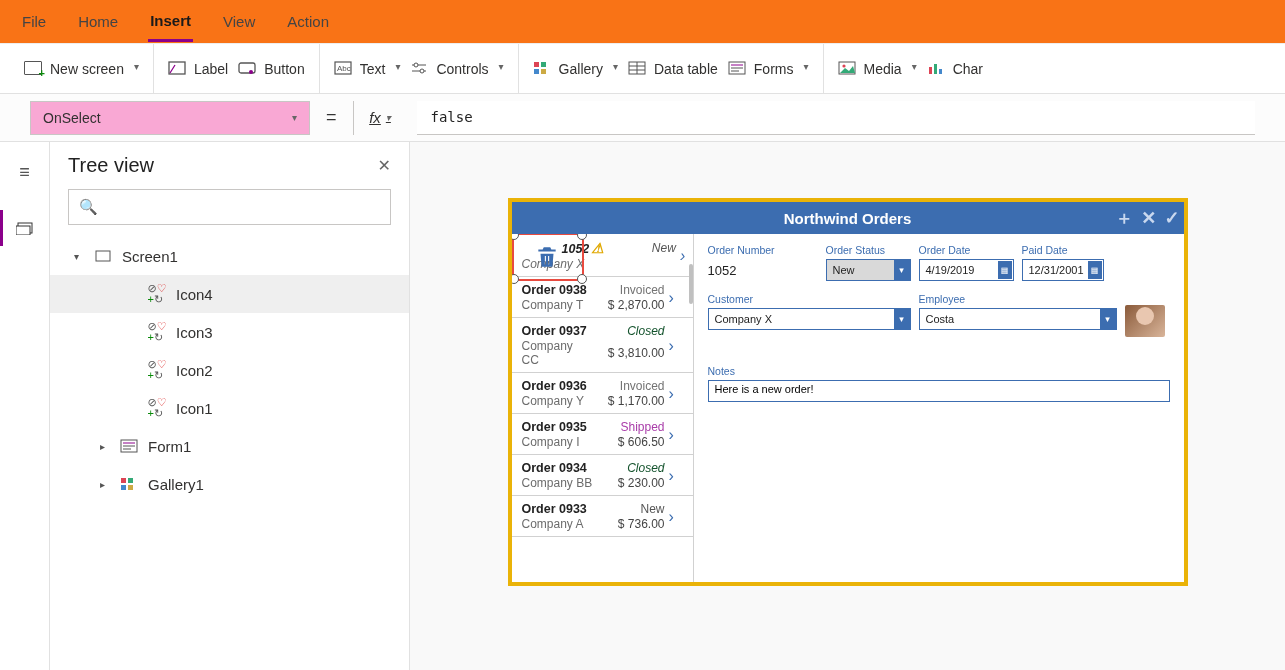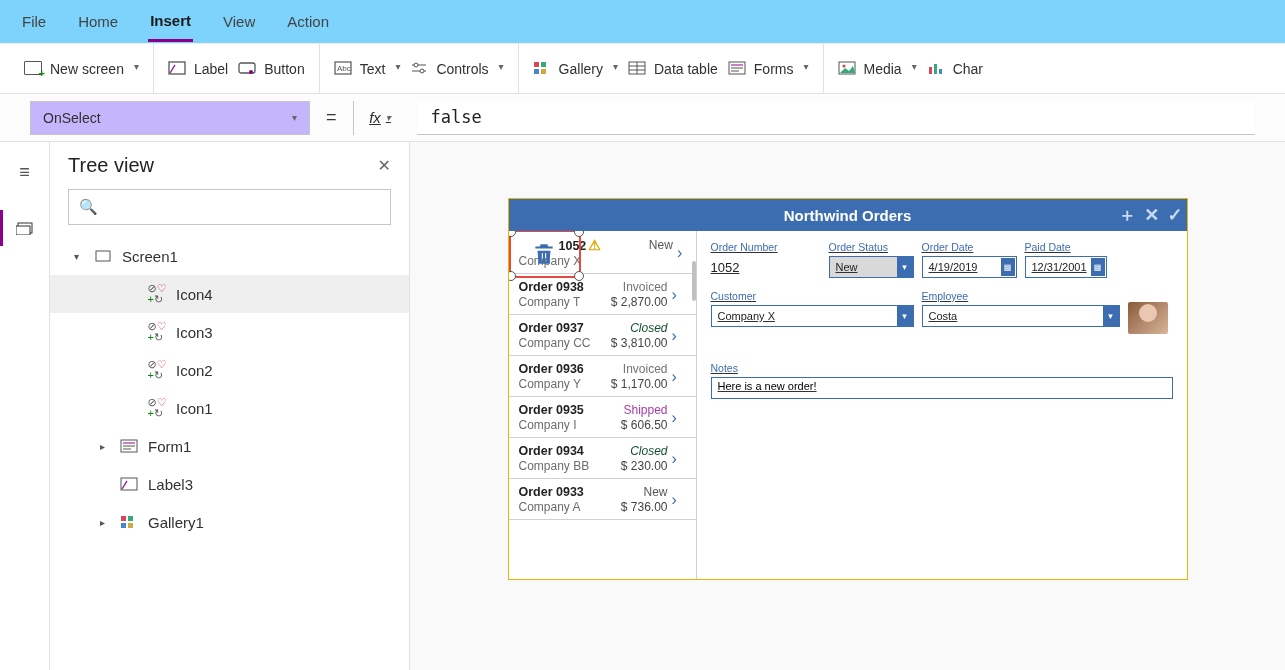--- a/index.html
+++ b/index.html
@@ -1,35 +1,35 @@
 <!DOCTYPE html>
 <html><head>
 <meta charset="utf-8">
 <style>
   * { box-sizing: border-box; margin: 0; padding: 0; font-family: "Segoe UI", Arial, sans-serif; }
   html, body { width: 1285px; height: 670px; background: #f8f8f8; overflow: hidden; color: #323130; }
 
   
-  .menubar { height: 44px; display: flex; align-items: center; padding: 0 20px; gap: 28px; background: #7dd3fc; border-bottom: 1px solid #eee; }
+  .menubar { height: 44px; display: flex; align-items: center; padding: 0 20px; gap: 28px; background: #f97316; border-bottom: 1px solid #eee; }
   .menubar .item { font-size: 15px; color: #444; cursor: pointer; padding: 10px 2px; }
   .menubar .item.active { color: #1a1a1a; border-bottom: 3px solid #8b008b; font-weight: 600; }
 
   
   .ribbon { height: 50px; display: flex; align-items: center; background: #fff; border-bottom: 1px solid #e1e1e1; padding: 0 10px; }
   .ribbon .group { display: flex; align-items: center; gap: 10px; padding: 0 14px; border-right: 1px solid #e1e1e1; height: 100%; }
   .ribbon .btn { display: flex; align-items: flex-start; gap: 8px; font-size: 14px; color: #323130; cursor: pointer; }
   .ribbon .btn .ico { width: 18px; height: 14px; display: inline-flex; align-items: center; justify-content: center; }
   .chev { font-size: 10px; color: #666; margin-left: 2px; }
 
   
   .formulabar { height: 48px; display: flex; align-items: center; background: #fcfcfc; border-bottom: 1px solid #e1e1e1; padding: 8px 30px; gap: 10px; }
-  .propsel { width: 280px; height: 34px; border: 1px solid #c8c6c4; background: #c4b5fd; display: flex; align-items: center; padding: 0 12px; justify-content: space-between; font-size: 14px; }
+  .propsel { width: 280px; height: 34px; border: 1px solid #c8c6c4; background: #f9a8d4; display: flex; align-items: center; padding: 0 12px; justify-content: space-between; font-size: 14px; }
   .eq { font-size: 18px; color: #333; padding: 0 6px; }
   .fx { width: 54px; height: 34px; border-left: 1px solid #c8c6c4; display: flex; align-items: center; justify-content: center; font-style: italic; font-size: 15px; gap: 3px; text-decoration: underline; }
-  .formula-input { flex: 1; height: 34px; border: none; border-bottom: 1px solid #c8c6c4; background: #fff; padding: 0 14px; font-size: 17px; font-family: Consolas, monospace; color: #222; }
+  .formula-input { flex: 1; height: 34px; border: none; border-bottom: 1px solid #c8c6c4; background: #fff; padding: 0 14px; font-size: 14px; font-family: Consolas, monospace; color: #222; }
 
   
   .body { display: flex; height: calc(670px - 44px - 50px - 48px); }
 
   
   .rail { width: 50px; background: #fff; border-right: 1px solid #e1e1e1; display: flex; flex-direction: column; align-items: center; padding-top: 12px; gap: 20px; }
   .rail .ritem { width: 50px; height: 36px; display: flex; align-items: center; justify-content: center; cursor: pointer; color: #555; font-size: 18px; }
   .rail .ritem.active { border-left: 3px solid #8b008b; padding-right: 3px; }
 
   
@@ -44,21 +44,21 @@
   .tnode { display: flex; align-items: center; height: 38px; font-size: 15px; color: #323130; cursor: pointer; padding-left: 18px; gap: 8px; }
   .tnode.l1 { padding-left: 24px; }
   .tnode.l2 { padding-left: 50px; }
   .tnode.l3 { padding-left: 78px; }
   .tnode.selected { background: #efefef; }
   .tnode .tw { width: 10px; font-size: 10px; color: #555; }
   .tnode .ticon { width: 22px; height: 18px; display: inline-flex; align-items: center; justify-content: center; }
 
   
   .canvas { flex: 1; background: #f9f9f9; display: flex; align-items: flex-start; justify-content: center; padding-top: 56px; }
-  .app { width: 680px; border: 1px solid #eab308; background: #fff; display: flex; flex-direction: column; position: relative; }
+  .app { width: 680px; border: 4px solid #eab308; background: #fff; display: flex; flex-direction: column; position: relative; }
   .app-titlebar { height: 32px; background: #3c6db0; color: #fff; display: flex; align-items: center; justify-content: center; font-size: 15px; font-weight: 600; position: relative; }
   .title-actions { position: absolute; right: 4px; top: 0; height: 32px; display: flex; align-items: center; gap: 8px; font-size: 18px; color: #c9d8ef; }
   .title-actions span { cursor: pointer; }
 
   .app-body { display: flex; min-height: 348px; }
 
   
   .orderlist { width: 218px; border-right: 1px solid #d1d1d1; display: flex; flex-direction: column; overflow: hidden; position: relative; }
   .orderrow { border-bottom: 1px solid #d1d1d1; padding: 6px 8px 5px 10px; display: grid; grid-template-columns: 1fr 68px 16px; align-items: center; column-gap: 4px; row-gap: 1px; font-size: 12px; cursor: pointer; }
   .orderrow .orderno { font-weight: 600; color: #222; font-size: 12.5px; }
@@ -68,21 +68,21 @@
   .orderrow .arrow { grid-row: 1 / span 2; grid-column: 3; color: #3c6db0; font-size: 16px; }
   .s-new { color: #555; }
   .s-invoiced { color: #737373; }
   .s-closed { color: #14532d; font-style: italic; }
   .s-shipped { color: #a93ca9; }
 
   .orderlist .scroll-thumb { position: absolute; right: 0px; top: 30px; width: 4px; height: 40px; background: #c0c0c0; border-radius: 2px; }
 
   
   .detail { flex: 1; padding: 10px 14px; display: grid; grid-template-columns: 110px 85px 95px 95px 45px; column-gap: 8px; row-gap: 12px; align-content: start; font-size: 10.5px; }
-  .field { display: flex; flex-direction: column; gap: 3px; text-decoration: underline; }
+  .field { display: flex; flex-direction: column; gap: 3px; }
   .field label { font-size: 10.5px; color: #3c6db0; }
   .field .box { height: 22px; border: 1px solid #3c6db0; background: #fff; display: flex; align-items: center; padding: 0 6px; font-size: 11px; color: #222; position: relative; }
   .field .box.wide { width: 100%; }
   .field .box .dd { position: absolute; right: 0; top: 0; width: 16px; height: 100%; background: #3c6db0; color: #fff; display: flex; align-items: center; justify-content: center; font-size: 9px; }
   .field .box .cal { position: absolute; right: 1px; top: 1px; width: 14px; height: 18px; background: #3c6db0; color: #fff; display: flex; align-items: center; justify-content: center; font-size: 8px; }
   .field .plain { height: 22px; display: flex; align-items: center; font-size: 13px; color: #222; }
   .avatar { width: 40px; height: 32px; background: linear-gradient(135deg, #8a5a3a, #d9b59a); border-radius: 2px; margin-top: 12px; position: relative; overflow:hidden; }
   .avatar::after { content:""; position:absolute; width:18px; height:18px; border-radius:50%; background:#e9c7b0; top:2px; left:11px; }
   .notesbox { grid-column: 1 / span 5; margin-top: 16px; }
   .notesbox textarea { width: 100%; height: 22px; border: 1px solid #3c6db0; font-size: 11px; padding: 2px 6px; resize: none; font-family: inherit; }
@@ -306,30 +306,20 @@
             <svg width="18" height="14">
               <rect x="1" y="1" width="16" height="12" fill="none" stroke="#555"></rect>
               <line x1="3" y1="4" x2="15" y2="4" stroke="#8b008b"></line>
               <line x1="3" y1="7" x2="15" y2="7" stroke="#555"></line>
               <line x1="3" y1="10" x2="11" y2="10" stroke="#555"></line>
             </svg>
           </span>
           <span>Form1</span>
         </div>
         <div class="tnode l2">
-          <span class="tw"></span>
-          <span class="ticon">
-            <svg width="18" height="14">
-              <rect x="1" y="1" width="16" height="12" fill="none" stroke="#555"></rect>
-              <path d="M2 12 L7 4" stroke="#8b008b" stroke-width="1.3"></path>
-            </svg>
-          </span>
-          <span>Label3</span>
-        </div>
-        <div class="tnode l2">
           <span class="tw">▸</span>
           <span class="ticon">
             <svg width="18" height="14">
               <rect x="1" y="1" width="5" height="5" fill="#d45"></rect>
               <rect x="8" y="1" width="5" height="5" fill="#3a7"></rect>
               <rect x="1" y="8" width="5" height="5" fill="#48c"></rect>
               <rect x="8" y="8" width="5" height="5" fill="#ca4"></rect>
             </svg>
           </span>
           <span>Gallery1</span>
@@ -342,21 +332,21 @@
       <div class="app-titlebar">
         <span>Northwind Orders</span>
         <div class="title-actions">
           <span>＋</span>
           <span>✕</span>
           <span>✓</span>
         </div>
       </div>
       <div class="app-body">
         <div class="orderlist" id="orderlist">
-          <div class="orderrow" style="position: relative;">
+          <div class="orderrow" style="position: relative; font-style: italic;">
               <span class="orderno" style="padding-left:40px">1052<span class="warnico">⚠</span></span>
               <span class="status s-new">New</span>
               <span class="arrow">›</span>
               <span class="company" style="padding-left:0px">Company X</span>
               <span class="amount"></span>
               <div class="trashico">
                 <svg viewBox="0 0 24 24">
                   <path fill="#3c6db0" d="M9 3h6l1 2h4v2H4V5h4l1-2zm-3 6h12l-1 12H7L6 9zm4 2v8h1v-8h-1zm3 0v8h1v-8h-1z"></path>
                 </svg>
               </div>

